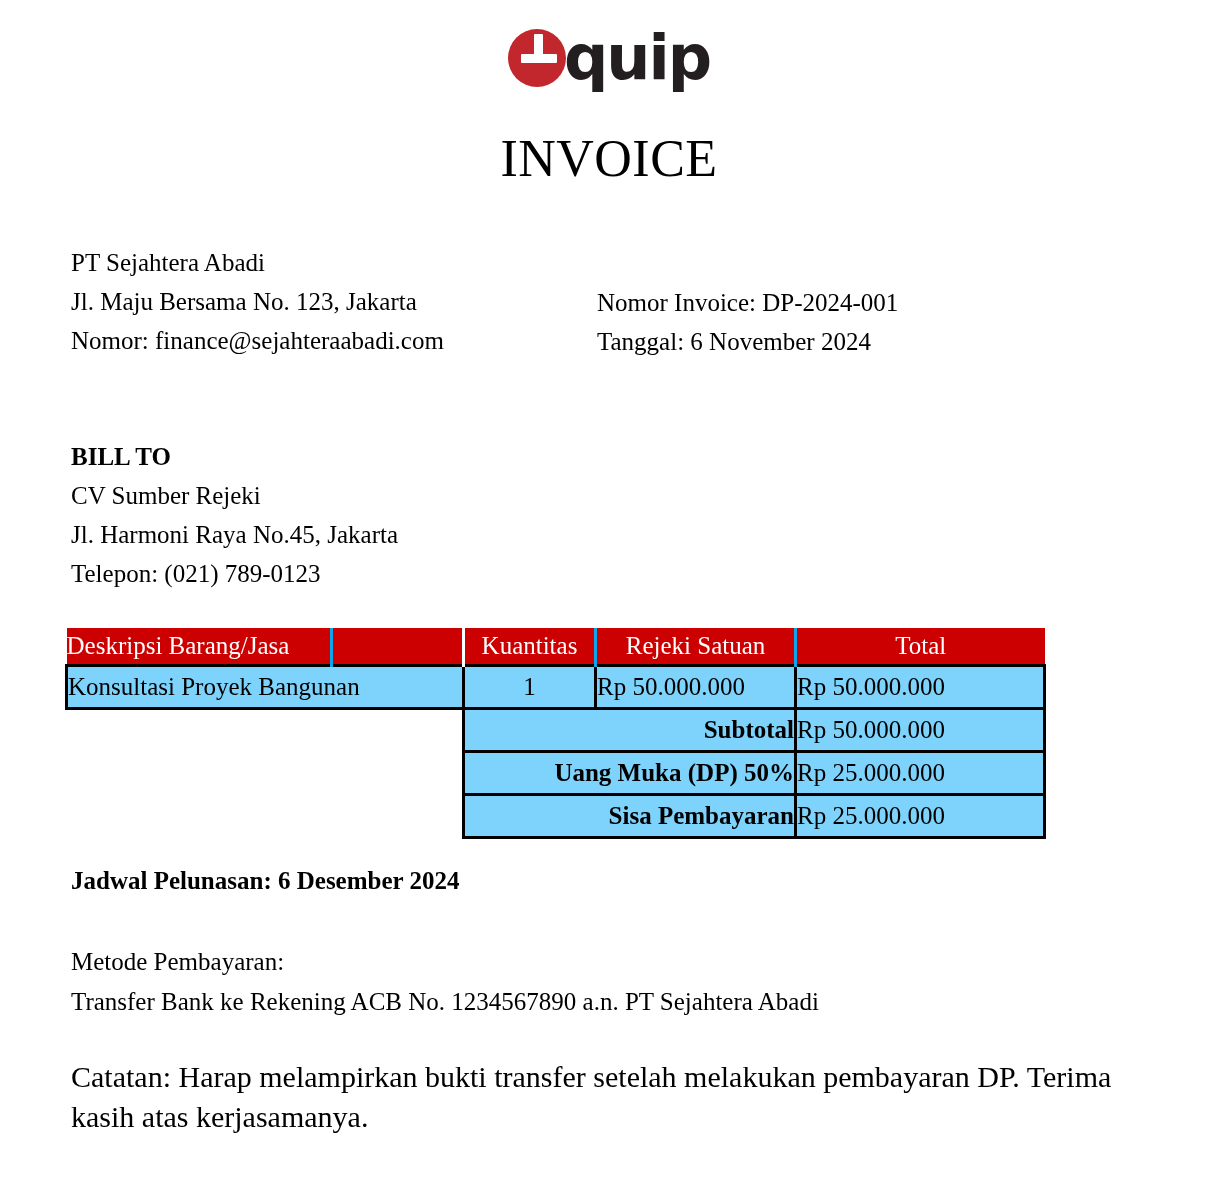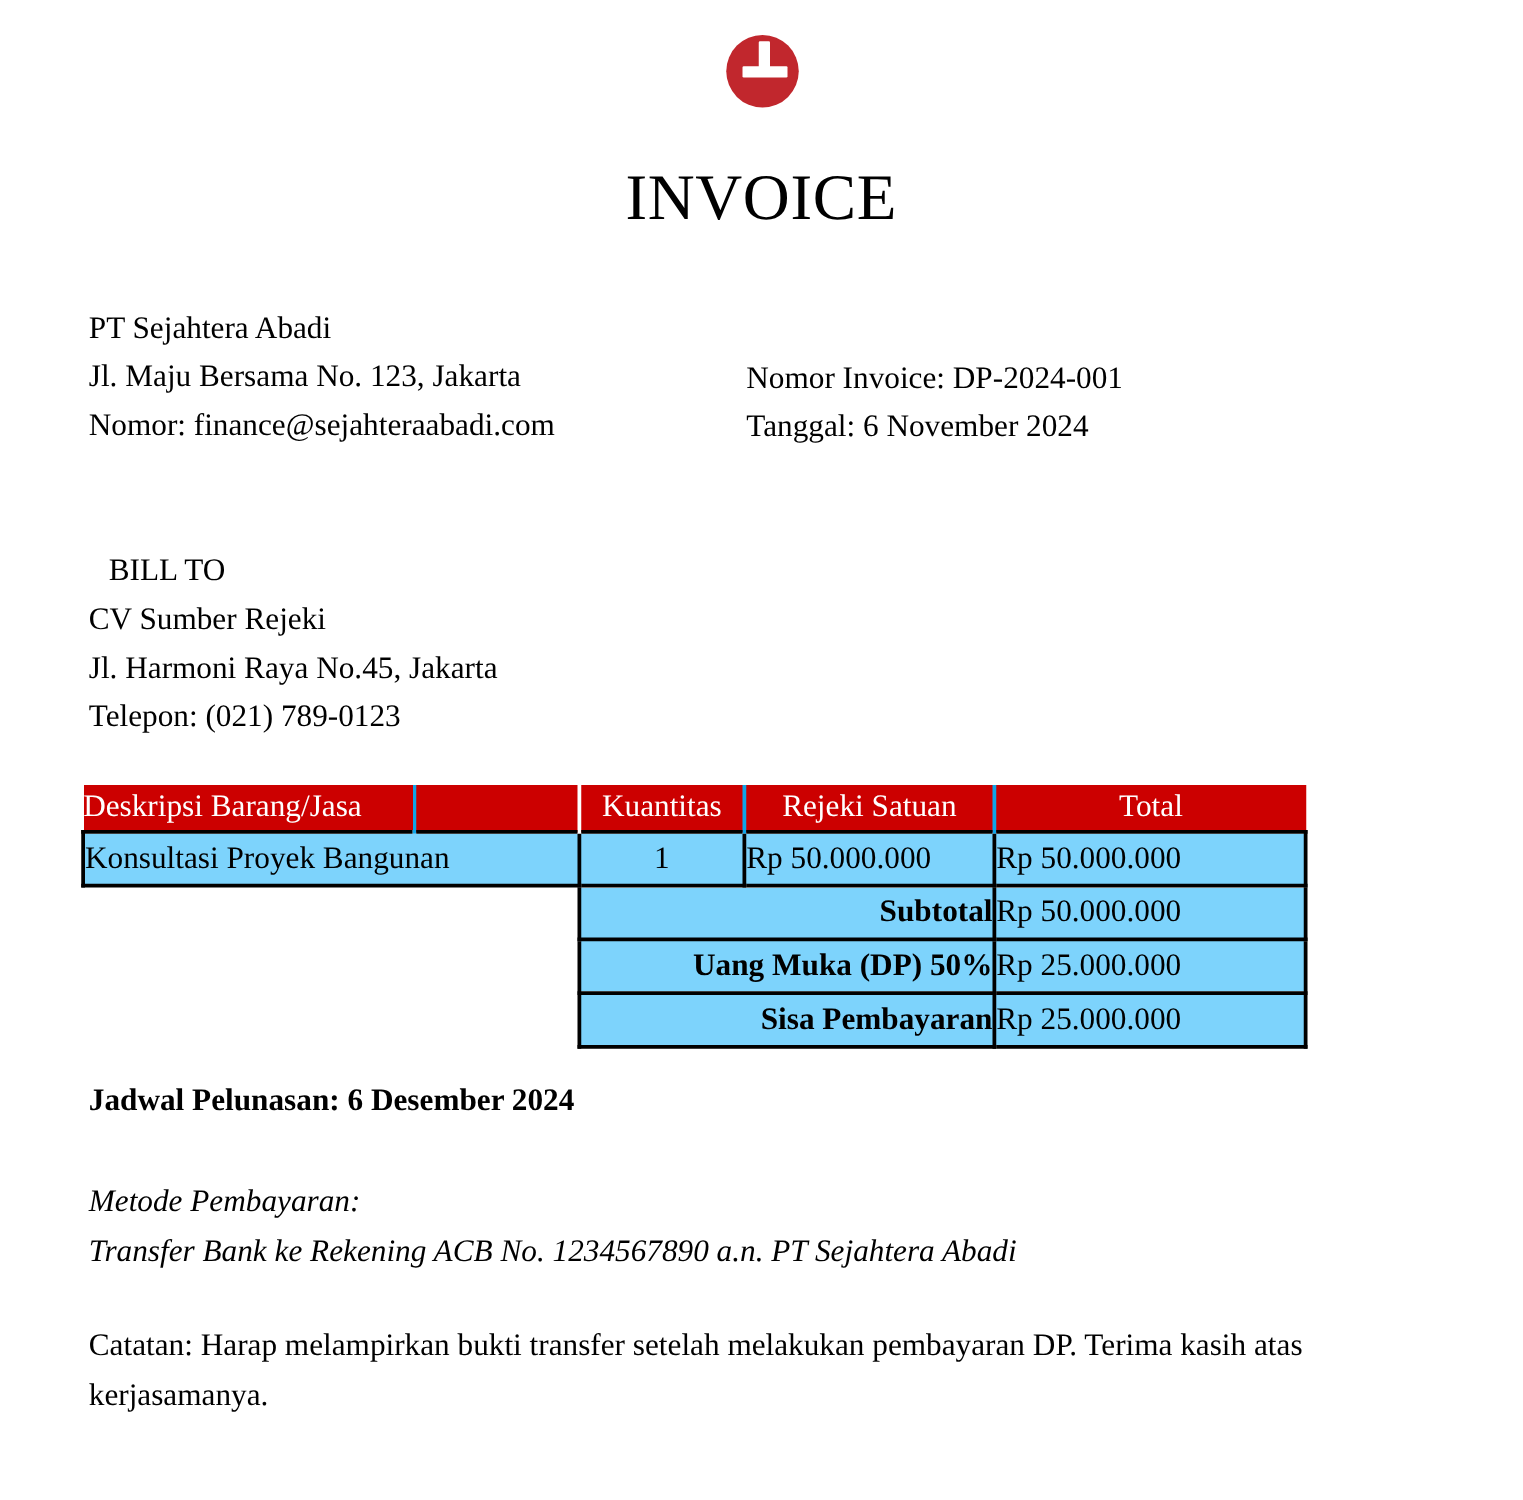--- a/index.html
+++ b/index.html
@@ -100,22 +100,21 @@
     line-height: 39px;
   }
   .billto-block {
     position: absolute;
     left: 71px;
     top: 437px;
     font-size: 25px;
     line-height: 39px;
   }
   .billto-heading {
-    font-weight: 400;
-    margin-left: 16px;
+    font-weight: 700;
   }
 
   
   .invoice-table {
     position: absolute;
     left: 65px;
     top: 628px;
     width: 978px;
     border-collapse: collapse;
     table-layout: fixed;
@@ -188,37 +187,36 @@
     font-size: 25px;
     font-weight: 700;
     line-height: 34px;
   }
   .payment-block {
     position: absolute;
     left: 71px;
     top: 942px;
     font-size: 25px;
     line-height: 40px;
-    font-style: italic;
   }
   .note-block {
     position: absolute;
     left: 71px;
     top: 1057px;
     width: 1105px;
-    font-size: 25px;
+    font-size: 30px;
     line-height: 40px;
   }
 </style>
 </head>
 <body>
 
 <div class="logo-wrap">
   <div class="logo">
-    <span class="logo-e"></span>
+    <span class="logo-e"></span><span class="logo-text">quip</span>
   </div>
 </div>
 
 <div class="invoice-title">INVOICE</div>
 
 <div class="sender-block">
   <div>PT Sejahtera Abadi</div>
   <div>Jl. Maju Bersama No. 123, Jakarta</div>
   <div>Nomor: finance@sejahteraabadi.com</div>
 </div>

